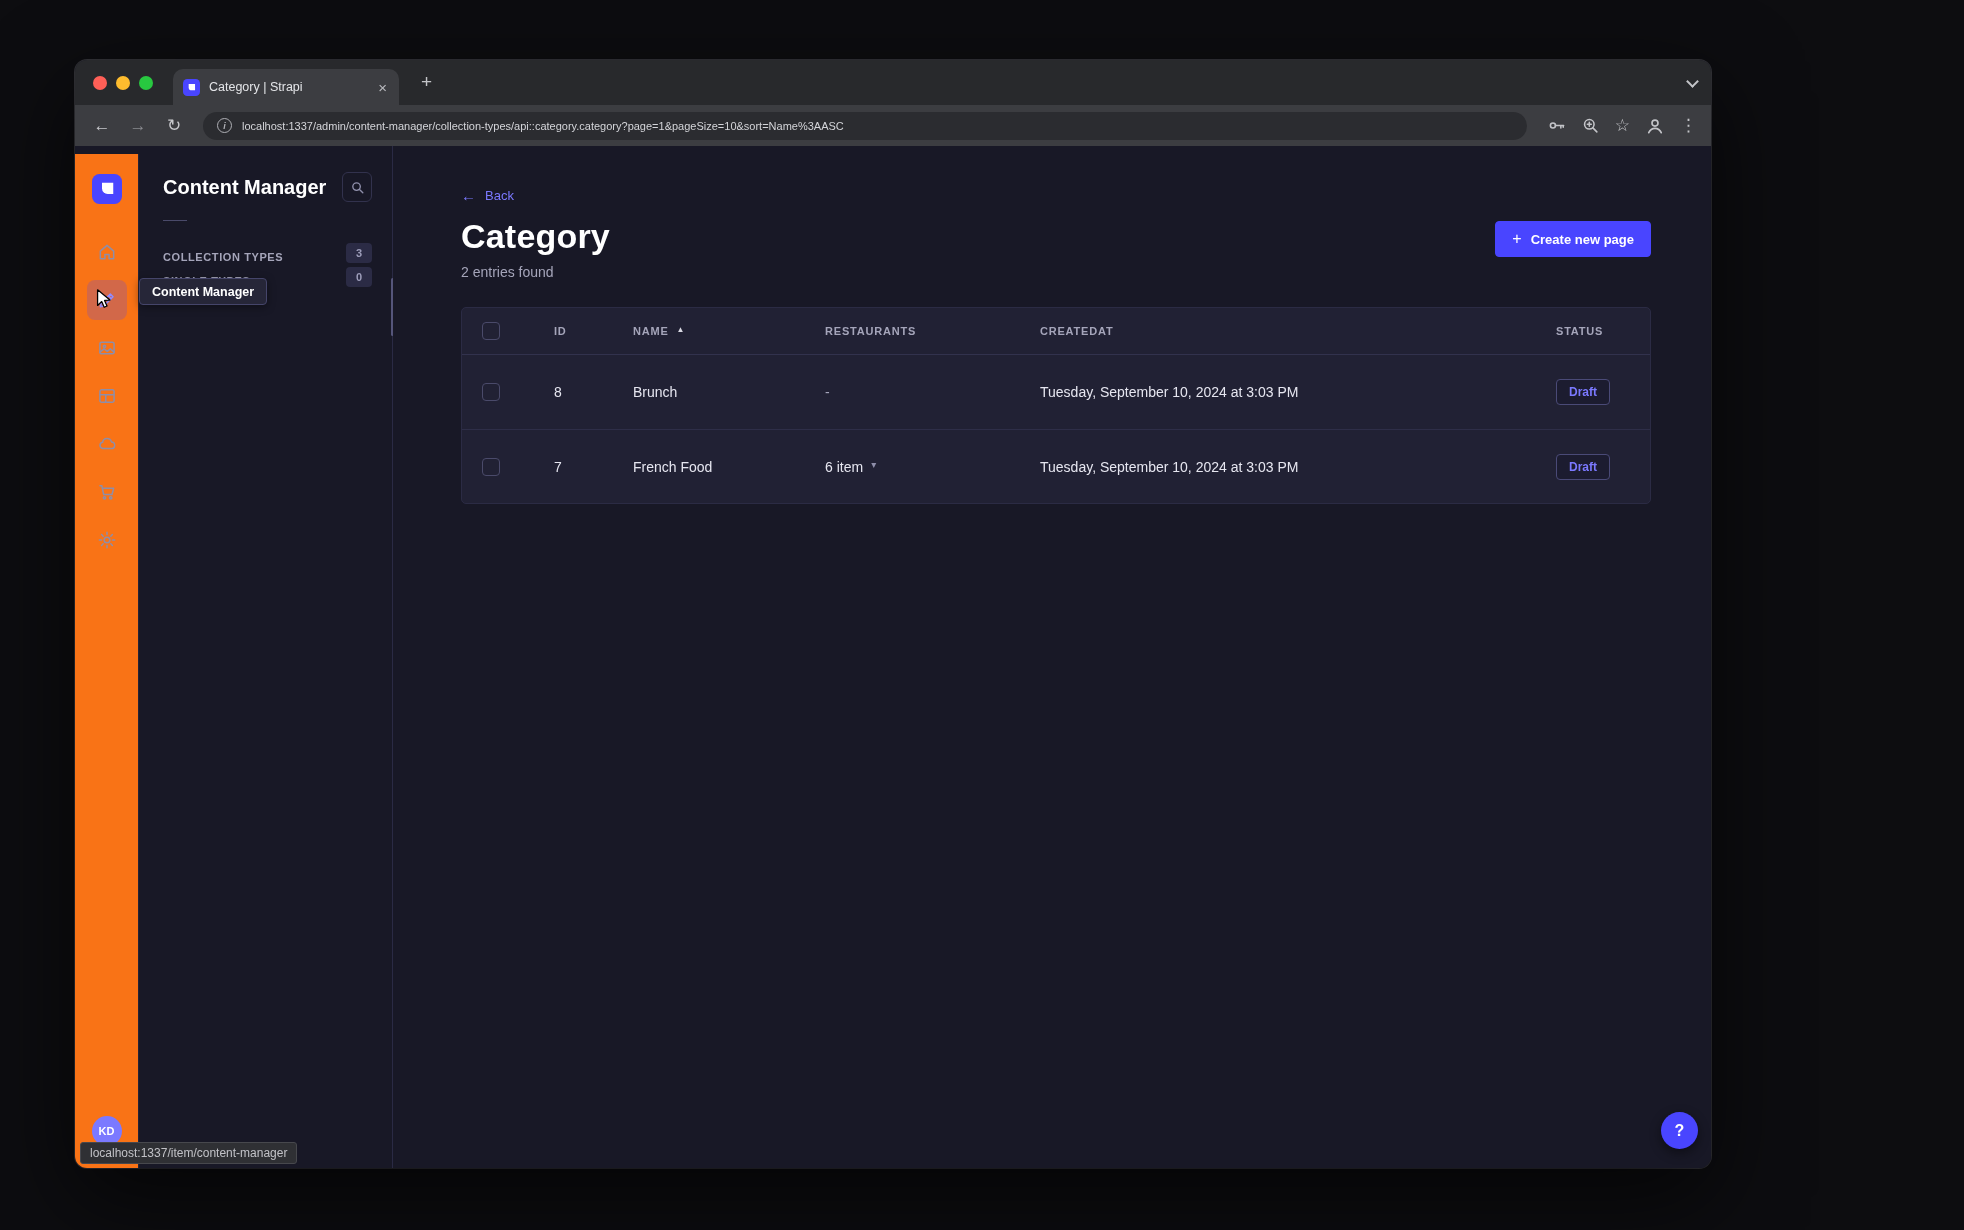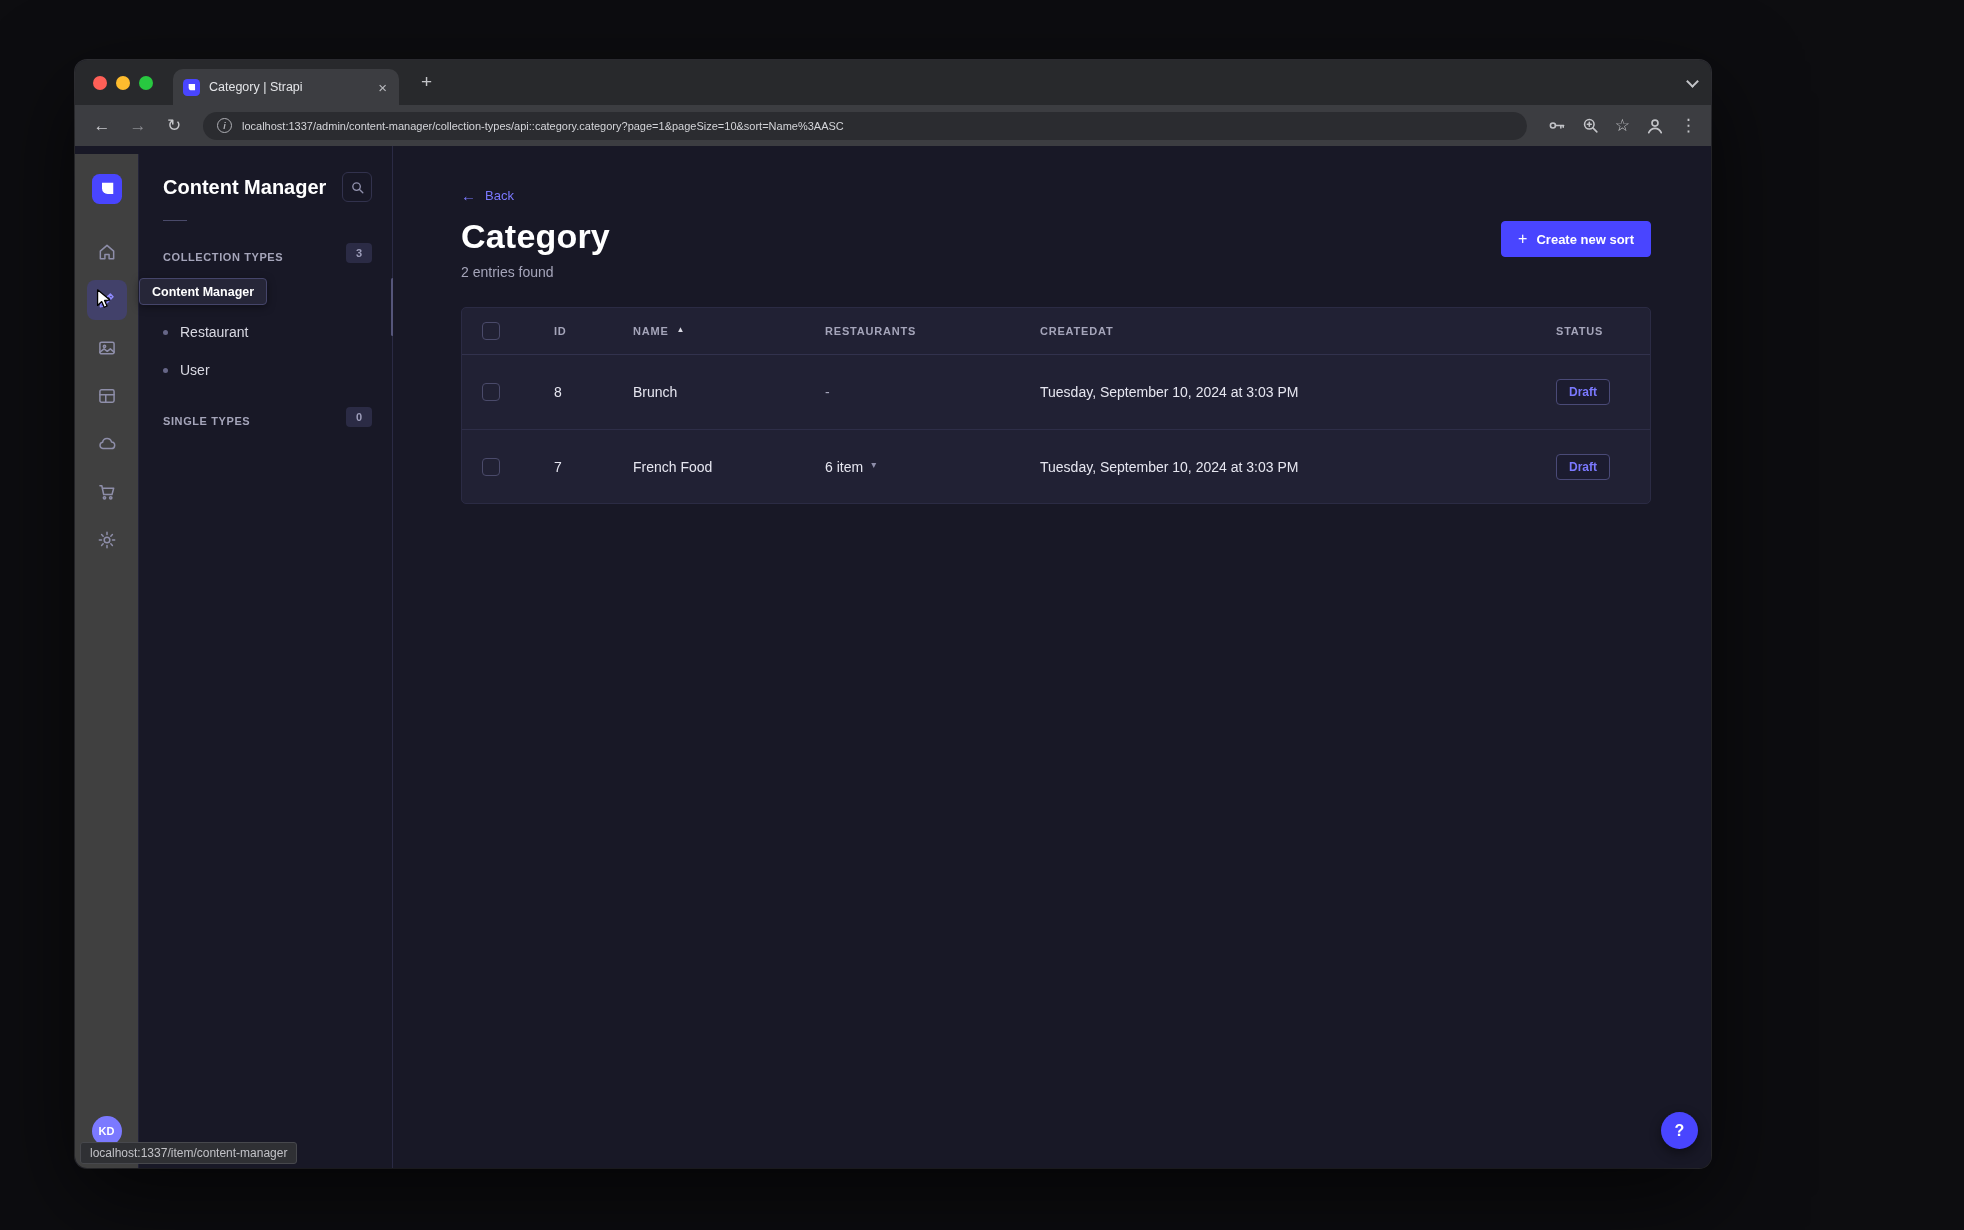--- a/index.html
+++ b/index.html
@@ -42,21 +42,21 @@
   .url-text { font-size:11px; color:#d4d5d9; white-space:nowrap; overflow:hidden; }
   .tb-icons { display:flex; align-items:center; gap:15px; padding-left:4px; }
   .tb-icons svg { display:block; }
   .star-glyph { font-size:17px; color:#c3c4c8; line-height:17px; }
   .dots-glyph { font-size:17px; color:#c3c4c8; line-height:17px; }
 
   
   .app { flex:1; display:flex; min-height:0; background:#181826; }
 
   
-  .rail { width:64px; flex:0 0 64px; background:#404040; border-right:1px solid #232338;
+  .rail { width:64px; flex:0 0 64px; background:#f97316; border-right:1px solid #232338;
           display:flex; flex-direction:column; align-items:center; padding-top:20px;margin-top:8px; }
   .logo { width:30px; height:30px; margin-bottom:28px; }
   .rail-btn { width:40px; height:40px; border-radius:8px; display:flex; align-items:center;
               justify-content:center; margin-bottom:8px; }
   .rail-btn svg { stroke:#8e8ea9; fill:none; stroke-width:1.8; stroke-linecap:round; stroke-linejoin:round; width:20px; height:20px; }
   .rail-btn.active { background:rgba(73,69,255,.22); }
   .rail-btn.active svg { stroke:#8f8bff; }
   .rail-spacer { flex:1; }
   .rail-avatar { width:30px; height:30px; border-radius:50%; background:#7b79ff; color:#fff;
                  font-size:11px; font-weight:700; display:flex; align-items:center;
@@ -258,34 +258,20 @@
               </g>
             </svg>
           </button>
         </div>
         <div class="ss-divider"></div>
 
         <div class="ss-section">
           <span class="ss-section-label">COLLECTION TYPES</span>
           <span class="ss-badge">3</span>
         </div>
-        <ul class="ss-items">
-          <li class="ss-item active">
-            <span class="bullet"></span>
-            <span>Category</span>
-          </li>
-          <li class="ss-item">
-            <span class="bullet"></span>
-            <span>Restaurant</span>
-          </li>
-          <li class="ss-item">
-            <span class="bullet"></span>
-            <span>User</span>
-          </li>
-        </ul>
 
         <div class="ss-section">
           <span class="ss-section-label">SINGLE TYPES</span>
           <span class="ss-badge">0</span>
         </div>
 
         <span class="ss-thumb"></span>
       </div>
 
       <div class="content">
@@ -294,21 +280,21 @@
           <span>Back</span>
         </div>
 
         <div class="head-row">
           <div>
             <div class="page-title">Category</div>
             <div class="page-sub">2 entries found</div>
           </div>
           <button class="btn-primary">
             <span class="btn-plus">+</span>
-            <span>Create new sort</span>
+            <span>Create new page</span>
           </button>
         </div>
 
 
         <div class="table-card">
           <div class="t-row t-head">
             <div class="cell first">
                 <span class="checkbox"></span>
               </div>
             <div class="cell">

